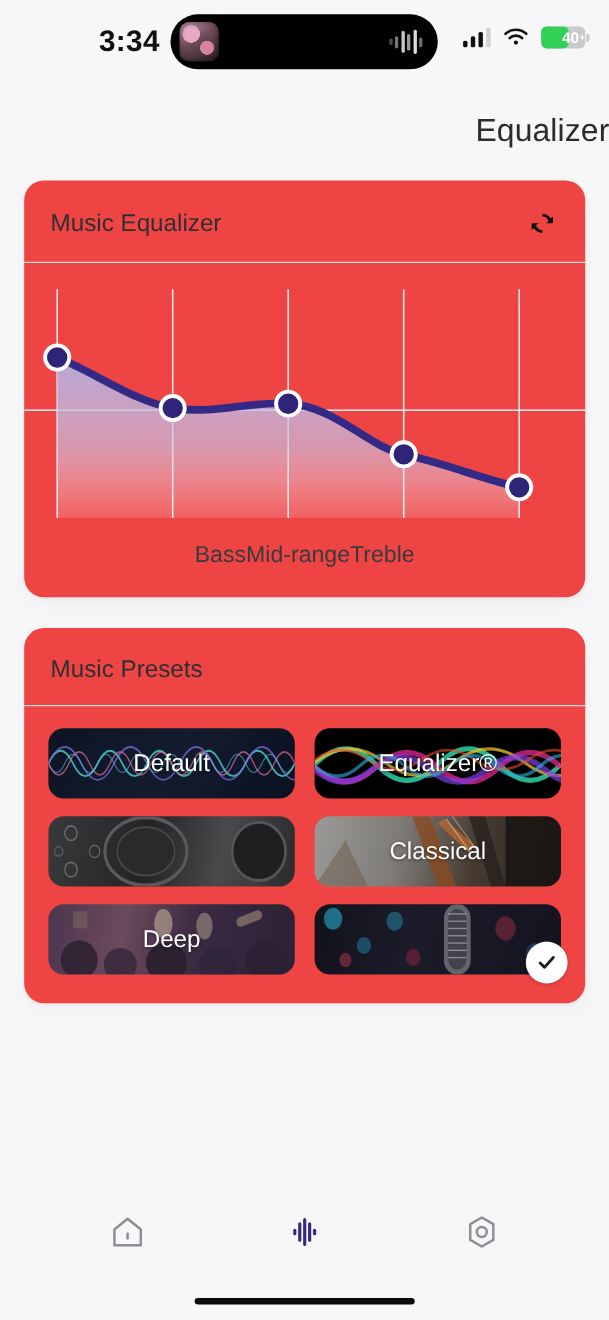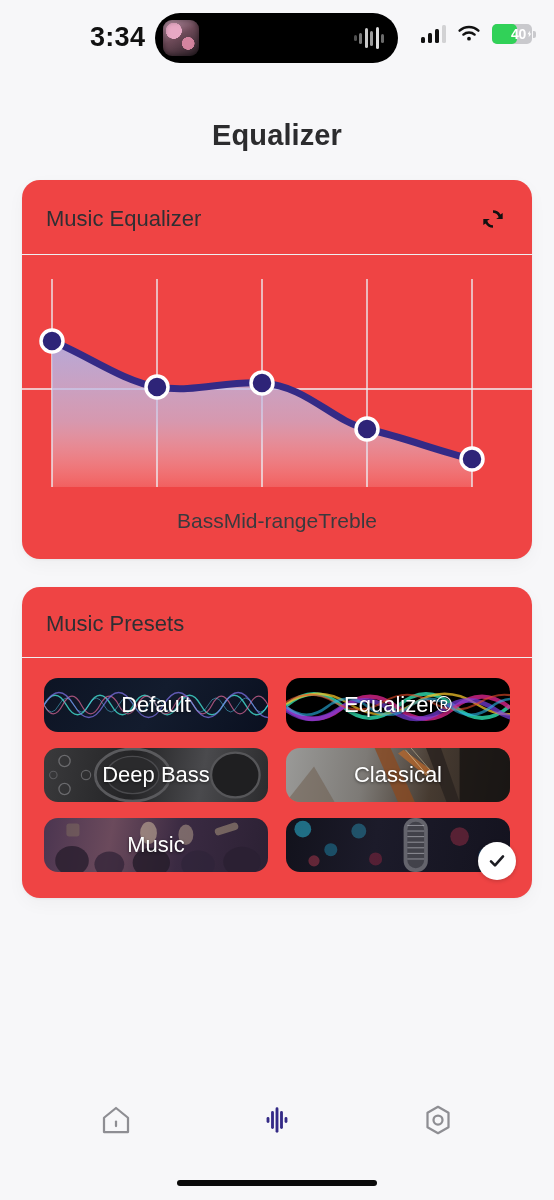--- a/index.html
+++ b/index.html
@@ -67,22 +67,22 @@
     border-radius: 5px; background: #31d158;
   }
   .batt-num {
     position: relative; z-index: 2; font-size: 14px; font-weight: 700;
     color: #fff; padding-left: 19px; letter-spacing: -.2px;
   }
   .batt-bolt { position: relative; z-index: 2; margin-left: 1px; }
 
   
   .page-title {
-    text-align: center; font-size: 29px; color: #2c2c2e;
-    font-weight: 700; margin-top: 43px; letter-spacing: .1px;
+    text-align: right; font-size: 29px; color: #2c2c2e;
+    font-weight: 400; margin-top: 27px; letter-spacing: .1px;
   }
 
   
   .card {
     margin: 0 22px; background: #ef4444; border-radius: 18px;
     box-shadow: 0 1px 3px rgba(0,0,0,.05), 0 6px 18px rgba(0,0,0,.035);
     overflow: hidden;
   }
   .card-head {
     display: flex; align-items: center; justify-content: space-between;
@@ -100,21 +100,21 @@
     font-size: 21px; color: #3a3a3e;
   }
 
   
   .presets-card { margin-top: 28px; }
   .preset-grid {
     display: grid; grid-template-columns: 1fr 1fr;
     gap: 16px 18px; padding: 20px 22px 26px 22px;
   }
   .preset {
-    position: relative; height: 54px; border-radius: 14px;
+    position: relative; height: 64px; border-radius: 14px;
     display: flex; align-items: center; justify-content: center;
     overflow: visible; cursor: pointer;
   }
   .preset-bg {
     position: absolute; inset: 0; border-radius: 14px; overflow: hidden;
   }
   .preset-label {
     position: relative; z-index: 3; color: #fff; font-size: 22px;
     font-weight: 400; text-shadow: 0 1px 3px rgba(0,0,0,.55);
   }
@@ -278,21 +278,20 @@
           <svg width="100%" height="100%" viewBox="0 0 240 58" preserveAspectRatio="none">
             <ellipse cx="95" cy="29" rx="40" ry="28" fill="none" stroke="#5a5a5d" stroke-width="3"></ellipse>
             <ellipse cx="95" cy="29" rx="28" ry="20" fill="#2a2a2c" stroke="#4a4a4d" stroke-width="1.5"></ellipse>
             <ellipse cx="205" cy="29" rx="26" ry="24" fill="#1f1f21" stroke="#565659" stroke-width="2.5"></ellipse>
             <circle cx="22" cy="14" r="6" fill="none" stroke="#6a6a6d" stroke-width="1.4"></circle>
             <circle cx="22" cy="44" r="6" fill="none" stroke="#6a6a6d" stroke-width="1.4"></circle>
             <circle cx="45" cy="29" r="5" fill="none" stroke="#636366" stroke-width="1.2"></circle>
             <circle cx="10" cy="29" r="4" fill="none" stroke="#5c5c5f" stroke-width="1.2"></circle>
           </svg>
         </div>
-        <span class="preset-label">Deep Bass</span>
       </div>
 
       <div class="preset">
         <div class="preset-bg bg-classical">
           <svg width="100%" height="100%" viewBox="0 0 240 58" preserveAspectRatio="none">
             <path d="M95,0 L120,58 L138,58 L112,0 Z" fill="#8a4a22" opacity=".8"></path>
             <path d="M120,6 L150,30 L156,24 L126,2 Z" fill="#c06a2a" opacity=".7"></path>
             <path d="M150,0 L172,58 L186,58 L166,0 Z" fill="#2a2320" opacity=".85"></path>
             <line x1="128" y1="2" x2="152" y2="30" stroke="#e8d9b0" stroke-width="1" opacity=".6"></line>
             <line x1="134" y1="0" x2="158" y2="28" stroke="#e8d9b0" stroke-width="1" opacity=".5"></line>
@@ -310,21 +309,21 @@
             <ellipse cx="70" cy="50" rx="16" ry="14" fill="#34263a" opacity=".8"></ellipse>
             <ellipse cx="115" cy="48" rx="20" ry="16" fill="#271d2c" opacity=".85"></ellipse>
             <ellipse cx="165" cy="50" rx="18" ry="15" fill="#30243a" opacity=".8"></ellipse>
             <ellipse cx="212" cy="47" rx="20" ry="16" fill="#2a2033" opacity=".85"></ellipse>
             <ellipse cx="112" cy="16" rx="9" ry="12" fill="#d9c6a8" opacity=".5"></ellipse>
             <ellipse cx="152" cy="18" rx="8" ry="11" fill="#cbb69c" opacity=".45"></ellipse>
             <rect x="182" y="12" width="26" height="8" rx="4" fill="#b6a184" opacity=".5" transform="rotate(-18 182 12)"></rect>
             <rect x="24" y="6" width="14" height="14" rx="3" fill="#8a7a62" opacity=".4"></rect>
           </svg>
         </div>
-        <span class="preset-label">Music</span>
+        <span class="preset-label">Deep</span>
       </div>
 
       <div class="preset">
         <div class="preset-bg bg-customize">
           <svg width="100%" height="100%" viewBox="0 0 240 58" preserveAspectRatio="none">
             <circle cx="18" cy="12" r="9" fill="#2ab8d8" opacity=".55"></circle>
             <circle cx="48" cy="34" r="7" fill="#1f93b8" opacity=".45"></circle>
             <circle cx="78" cy="14" r="8" fill="#2aa8cc" opacity=".4"></circle>
             <circle cx="30" cy="46" r="6" fill="#d8405a" opacity=".4"></circle>
             <circle cx="96" cy="44" r="7" fill="#c02a4a" opacity=".35"></circle>

